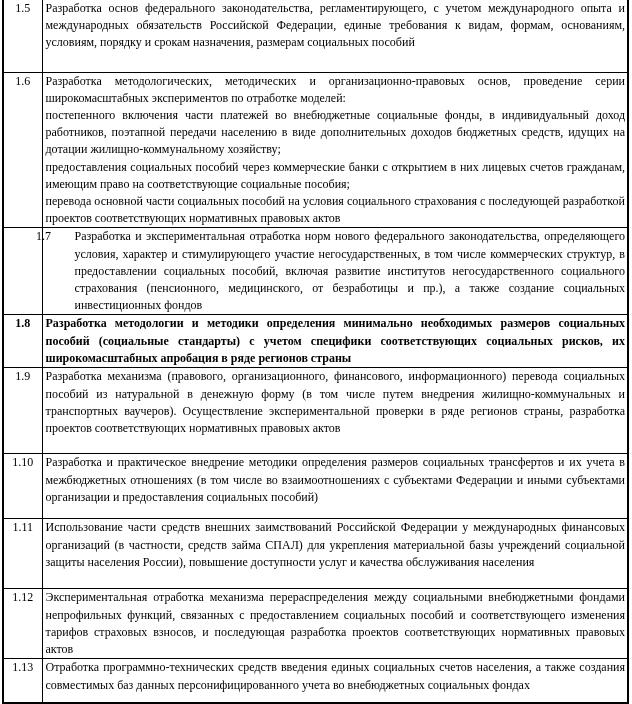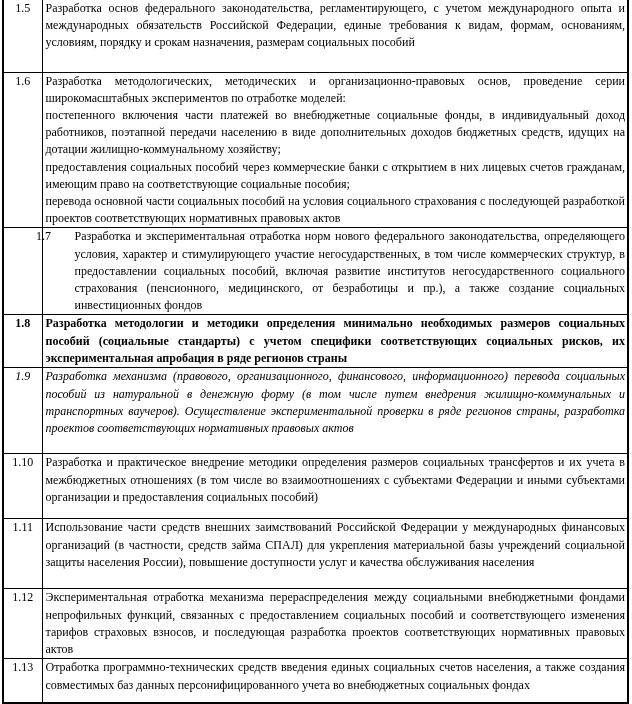--- a/index.html
+++ b/index.html
@@ -45,21 +45,21 @@
     width: 586px;
     padding: 0 2px 0 3px;
     text-align: justify;
   }
   .para { text-align: justify; }
   
   tr.r0 td { height: 72px; }
   tr.r1 td { height: 146px; margin-left: 36px; }
   tr.r2 td { height: 86px; padding-left: 32px; }
   tr.r3 td { height: 53px; font-weight: bold; }
-  tr.r4 td { height: 86px; font-style: italic; }
+  tr.r4 td { height: 86px; }
   tr.r5 td { height: 65px; }
   tr.r6 td { height: 70px; }
   tr.r7 td { height: 70px; }
   tr.r8 td { height: 44px; }
 </style>
 </head>
 <body>
 
 <div class="page">
   <table class="doc-table">
@@ -81,21 +81,21 @@
       </tr>
       <tr class="r2">
         <td class="num-cell">1.7</td>
         <td class="text-cell">
           <div class="para">Разработка и экспериментальная отработка норм нового федерального законодательства, определяющего условия, характер и стимулирующего участие негосударственных, в том числе коммерческих структур, в предоставлении социальных пособий, включая развитие институтов негосударственного социального страхования (пенсионного, медицинского, от безработицы и пр.), а также создание социальных инвестиционных фондов</div>
         </td>
       </tr>
       <tr class="r3">
         <td class="num-cell">1.8</td>
         <td class="text-cell">
-          <div class="para">Разработка методологии и методики определения минимально необходимых размеров социальных пособий (социальные стандарты) с учетом специфики соответствующих социальных рисков, их экспериментальная апробация в ряде регионов страны</div>
+          <div class="para">Разработка методологии и методики определения минимально необходимых размеров социальных пособий (социальные стандарты) с учетом специфики соответствующих социальных рисков, их широкомасштабных апробация в ряде регионов страны</div>
         </td>
       </tr>
       <tr class="r4">
         <td class="num-cell">1.9</td>
         <td class="text-cell">
           <div class="para">Разработка механизма (правового, организационного, финансового, информационного) перевода социальных пособий из натуральной в денежную форму (в том числе путем внедрения жилищно-коммунальных и транспортных ваучеров). Осуществление экспериментальной проверки в ряде регионов страны, разработка проектов соответствующих нормативных правовых актов</div>
         </td>
       </tr>
       <tr class="r5">
         <td class="num-cell">1.10</td>

